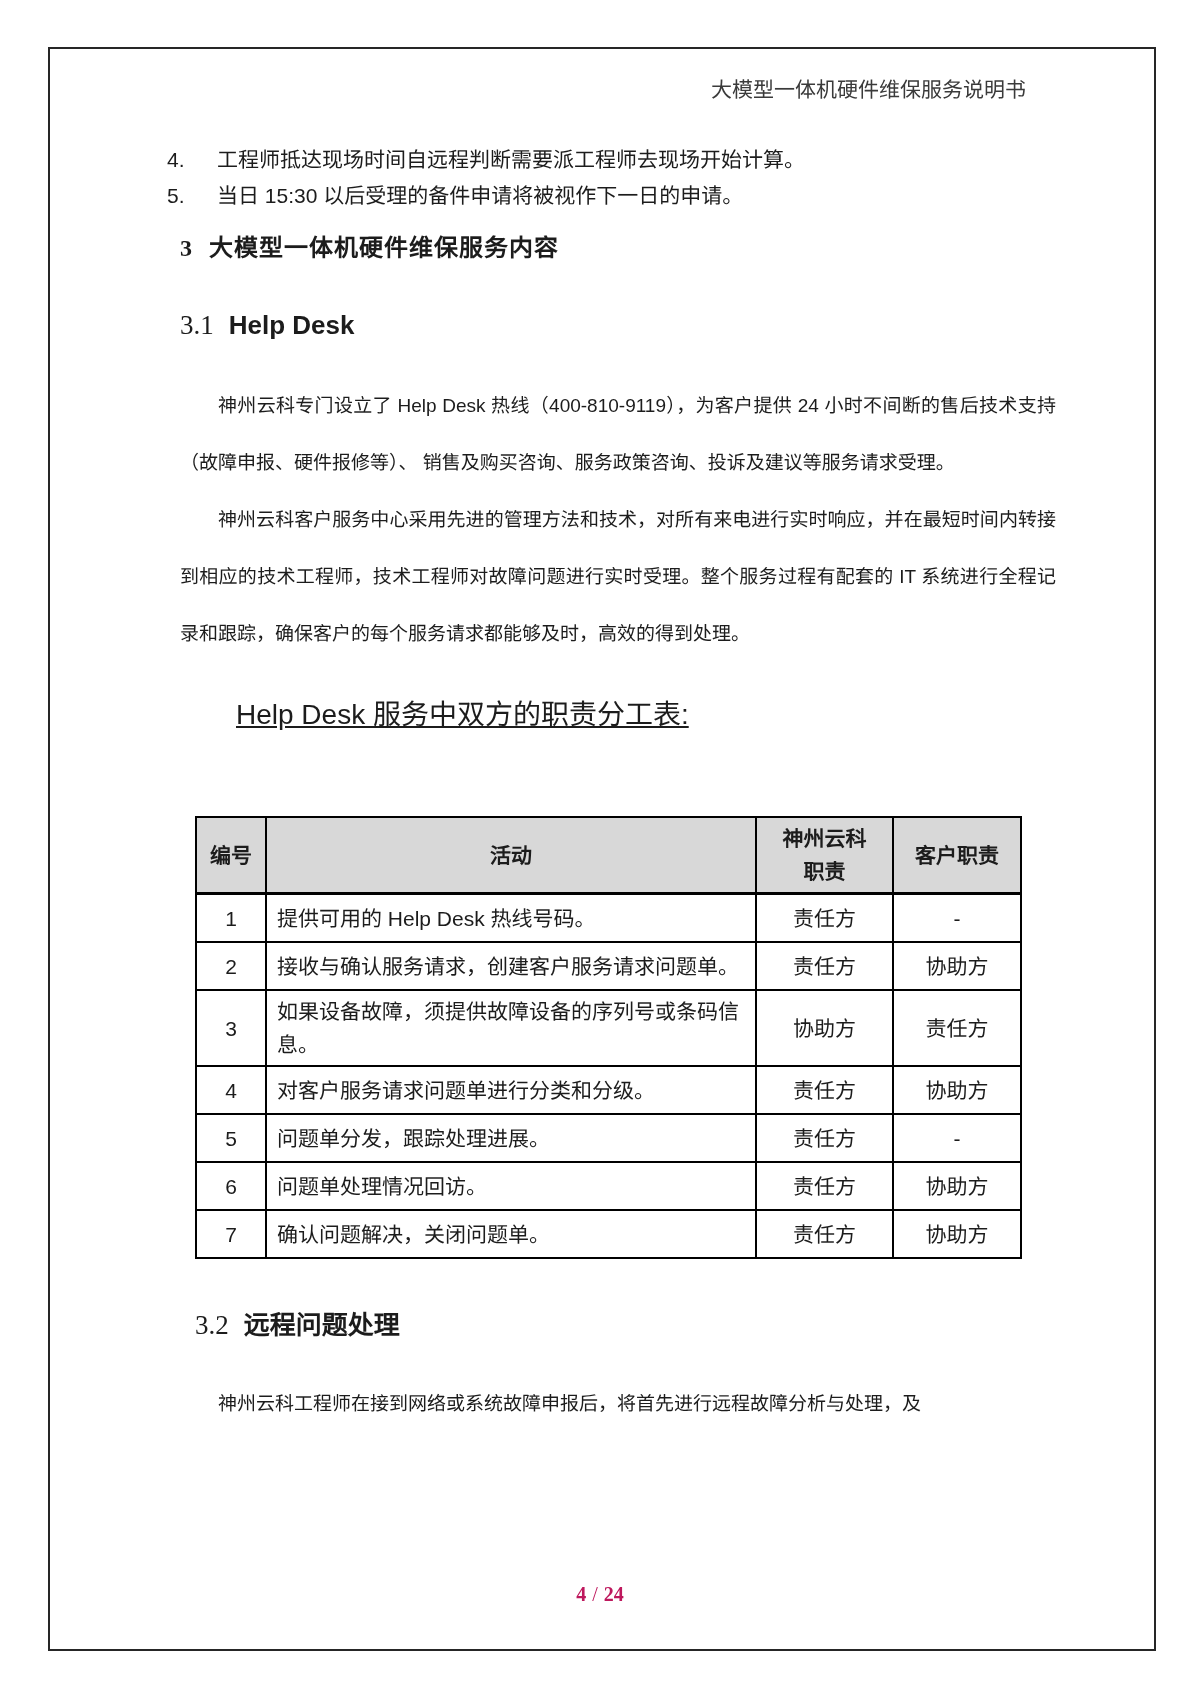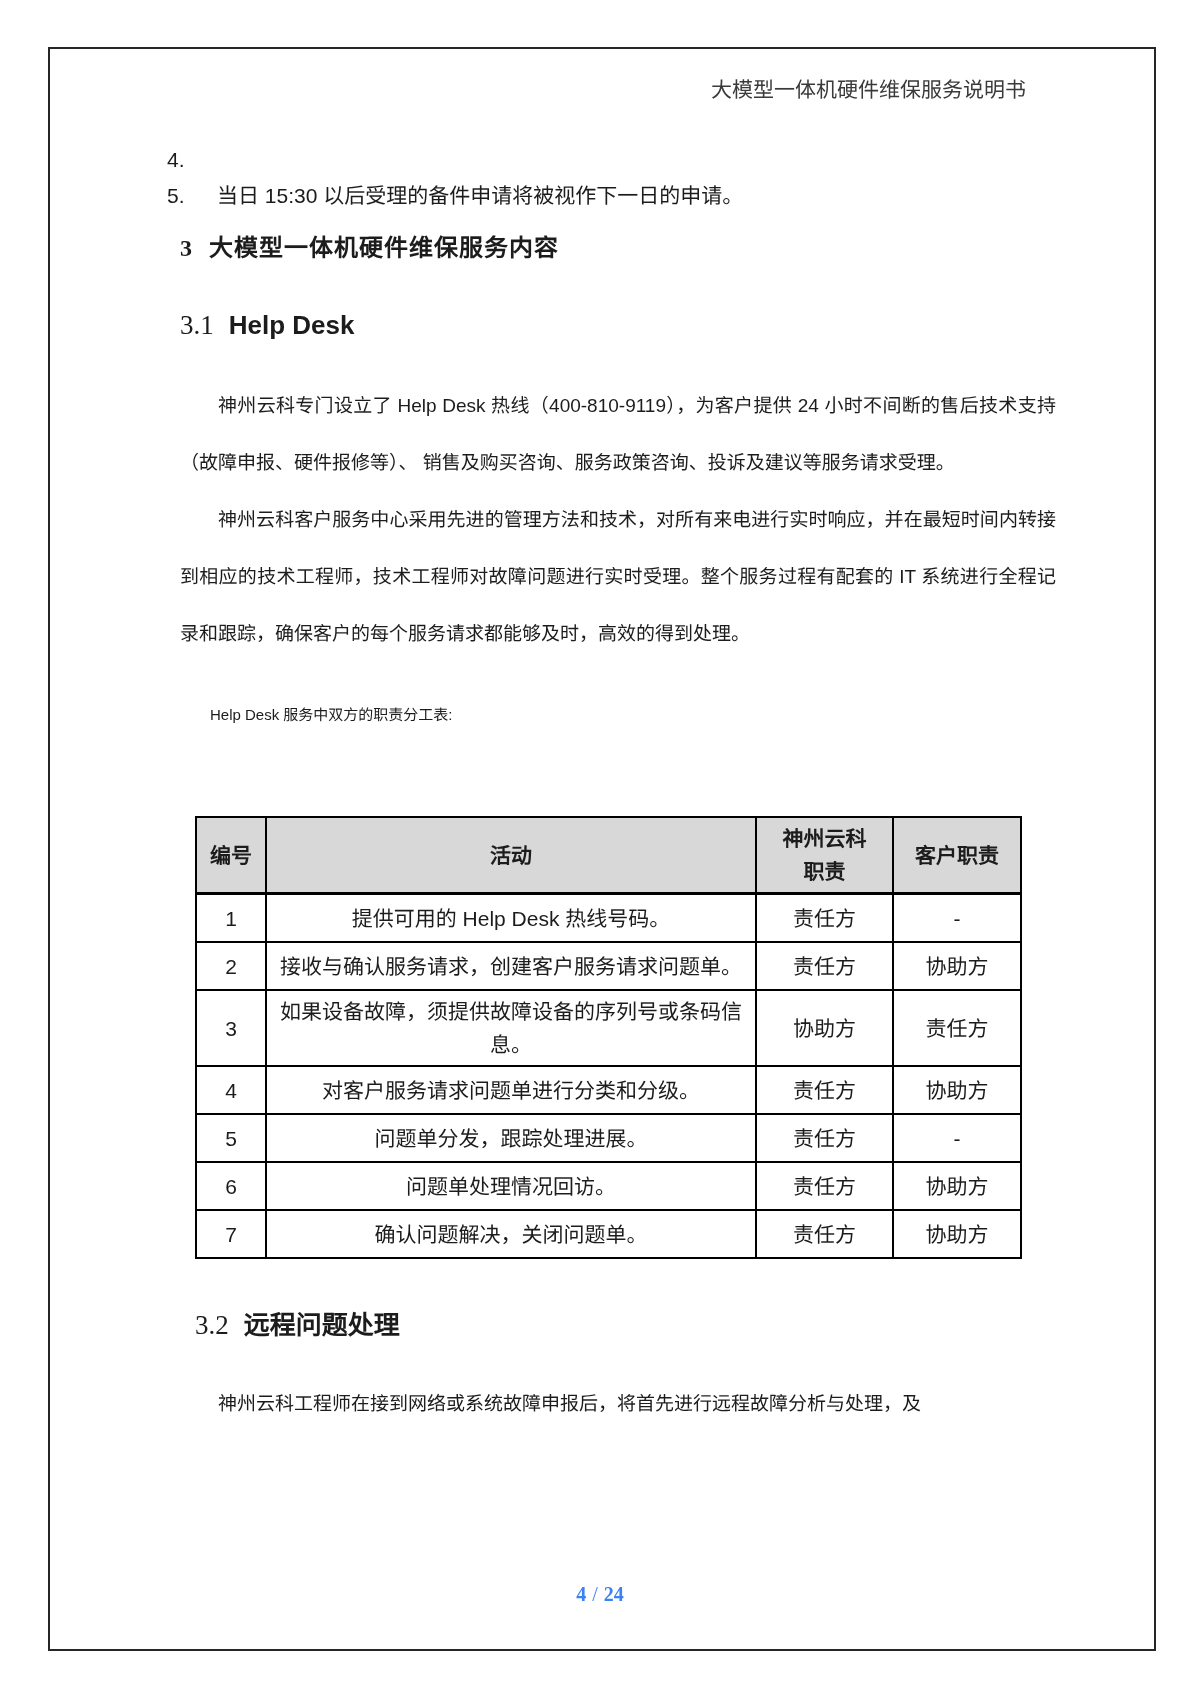--- a/index.html
+++ b/index.html
@@ -71,23 +71,24 @@
   .para{
     font-size:19px;
     line-height:57px;
     text-align:justify;
     text-indent:2em;
     margin:0;
   }
   .p1{margin-top:35px;}
   .caption{
     margin-top:24px;
-    font-size:15px;
+    font-size:28px;
     line-height:57px;
     text-indent:2em;
+    text-decoration:underline;
   }
   .p3{margin-top:33px;}
   table.resp{
     margin-top:73px;
     margin-left:15px;
     border-collapse:collapse;
     width:825px;
     table-layout:fixed;
     font-size:21px;
   }
@@ -103,48 +104,49 @@
   }
   table.resp thead th{
     background:#d8d8d8;
     font-weight:bold;
     text-align:center;
     height:62px;
     border-bottom:3px solid #000;
   }
   .th-wrap{white-space:pre-line;}
   td.c-center{text-align:center;}
-  td.c-left{text-align:center;padding-left:14px;}
+  td.c-left{text-align:left;padding-left:14px;}
   tr.row-n td{height:38px;}
   tr.row-tall td{height:66px;}
   .doc-footer{
     position:absolute;
     left:0;top:1583px;
     width:1200px;
     text-align:center;
     font-family:"Liberation Serif","DejaVu Serif",serif;
     font-size:20px;
-    color:#3b82f6;
+    color:#be185d;
   }
   .doc-footer .pg{font-weight:bold;}
   .doc-footer .sep{font-weight:400;padding:0 6px;}
 </style>
 </head>
 <body>
 
 <div class="page">
   <div class="page-border"></div>
 
   <div class="content">
 
     <div class="doc-header">大模型一体机硬件维保服务说明书</div>
 
     <div class="num-list">
       <div class="num-item">
         <span class="li-num">4.</span>
+        <span>工程师抵达现场时间自远程判断需要派工程师去现场开始计算。</span>
       </div>
       <div class="num-item">
         <span class="li-num">5.</span>
         <span>当日 15:30 以后受理的备件申请将被视作下一日的申请。</span>
       </div>
     </div>
 
     <div class="h1">
       <span class="h-num">3</span><span>大模型一体机硬件维保服务内容</span>
     </div>

